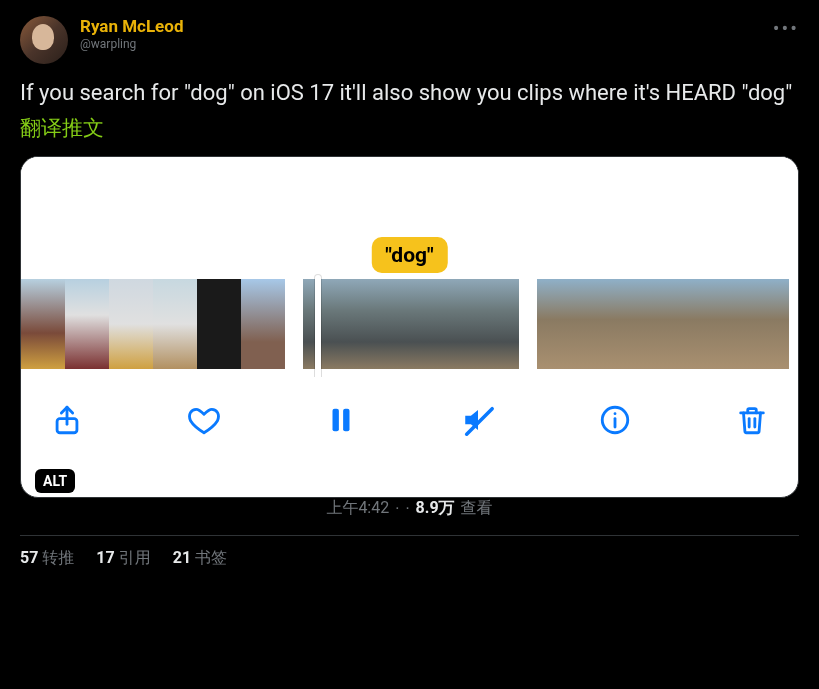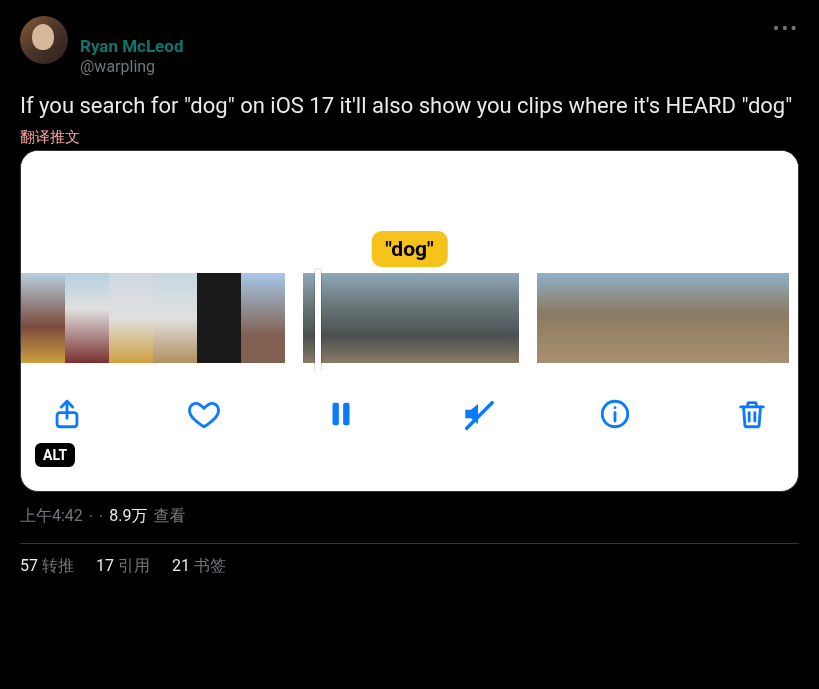--- a/index.html
+++ b/index.html
@@ -27,33 +27,33 @@
     background: linear-gradient(135deg,#8a5a3a 0%, #4a342a 50%, #2a1f1a 100%);
     flex-shrink: 0;
     position: relative;
     overflow: hidden;
   }
   .avatar::after{
     content:""; position:absolute; top:8px; left:12px; width:22px; height:26px;
     background: #d7b79a; border-radius: 50% 50% 45% 45%;
   }
   .userblock { display:flex; flex-direction:column; line-height:1.25; }
-  .username { font-weight:700; font-size:17px; color:#0f766e;margin-top:20px; }
-  .handle { font-size:16px; color:#71767b; }
+  .username { font-weight:700; font-size:17px; color:#eab308; }
+  .handle { font-size:12px; color:#71767b; }
   .more {
     position:absolute; right:0; top:0;
     color:#71767b; font-size:20px; letter-spacing:2px;
     cursor:pointer;
   }
   .body-text {
     font-size:22px; line-height:1.35; color:#e7e9ea;
     margin-bottom:6px;
   }
   .translate-link {
-    color:#fca5a5; font-size:15px; margin-bottom:3px; display:inline-block; cursor:pointer;
+    color:#84cc16; font-size:21px; margin-bottom:14px; display:inline-block; cursor:pointer;
   }
   .media-card {
     background:#fff; border-radius:18px; overflow:hidden;
     border:1px solid #2f3336;
     position:relative;
     height:342px;
   }
   .media-top {
     height:116px; background:#fff; position:relative;
   }
@@ -85,33 +85,33 @@
     background:#fff; border-radius:3px; box-shadow:0 0 0 1px #00000022;
   }
   .g3 .thumb{width:42px;background:linear-gradient(#8fb0c8 0%,#8a7a62 45%,#a99070 100%);}
   .toolbar {
     height:86px; background:#fff; display:flex; align-items:center; justify-content:space-between;
     padding:0 26px;
   }
   .tbtn { width:40px; height:40px; display:flex; align-items:center; justify-content:center; cursor:pointer; }
   .tbtn svg { width:34px; height:34px; }
   .alt-badge {
-    position:absolute; left:14px; bottom:24px;
+    position:absolute; left:14px; bottom:4px;
     background:#000; color:#fff; font-weight:700; font-size:14px;
     padding:4px 8px; border-radius:6px;
   }
   .meta {
-    margin-top:14px; color:#71767b; font-size:16px;
-    display:flex; gap:6px; align-items:center;
+    color:#71767b; font-size:16px;
+    display:flex; gap:6px; align-items:center;justify-content:center;
   }
   .meta .sep{color:#71767b;}
-  .meta strong{color:#e7e9ea; font-weight:400;}
+  .meta strong{color:#e7e9ea; font-weight:700;}
   .hr { border-top:1px solid #2f3336; margin:16px 0 12px 0; }
   .stats { display:flex; gap:22px; color:#71767b; font-size:16px; }
-  .stats span b { color:#e7e9ea; font-weight:400; margin-right:4px; }
+  .stats span b { color:#e7e9ea; font-weight:700; margin-right:4px; }
 </style>
 </head>
 <body>
 
 <div class="tweet">
 
   <div class="header">
     <div class="avatar"></div>
     <div class="userblock">
       <span class="username">Ryan McLeod</span>

